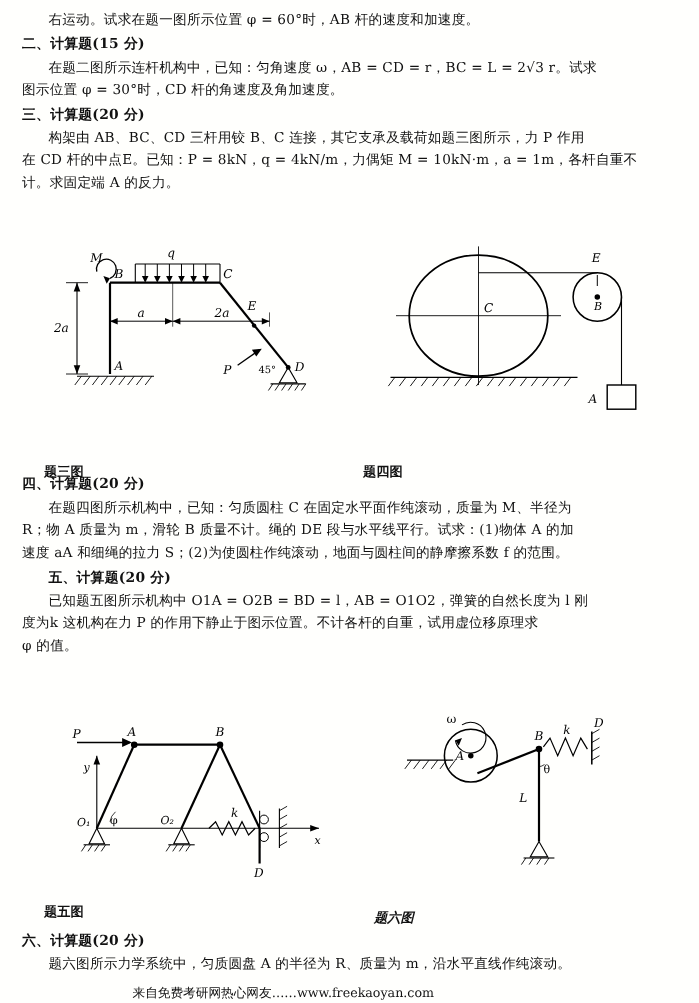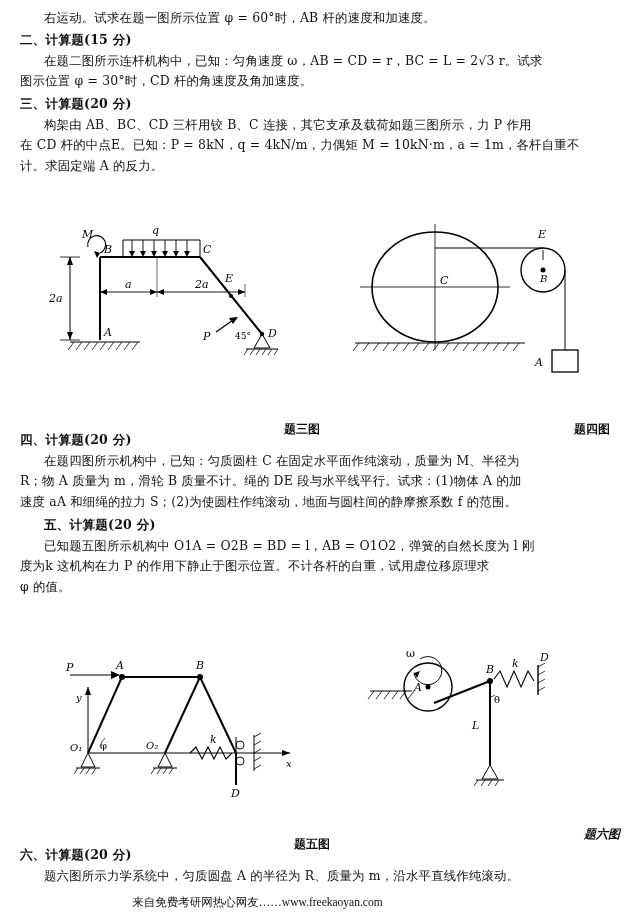--- a/index.html
+++ b/index.html
@@ -19,26 +19,26 @@
   .txt{
     font-size:12.4px;
     line-height:20.5px;
     letter-spacing:0.2px;
   }
   .line{white-space:nowrap;}
   .indent{text-indent:24px;}
   .blk{padding:0 30px 0 20px;}
   .hd{font-size:12.6px;font-weight:bold;}
   .cap{
-    text-align:right;font-size:12px;font-weight:bold;
+    text-align:left;font-size:12px;font-weight:bold;
   }
   svg{display:block;}
   .foot{
     position:absolute;left:0;bottom:2px;width:515px;
-    text-align:center;font-size:11.5px;color:#111;font-family:Liberation Serif, serif;
+    text-align:center;font-size:11.5px;color:#111;
   }
   .footline{
     display:inline-block;
   }
 </style>
 </head>
 <body>
 
 <div class="page">
 
@@ -279,21 +279,21 @@
           <line x1="214" y1="116" x2="221" y2="112"></line>
           <line x1="214" y1="124" x2="221" y2="120"></line>
         </g>
         <circle cx="200" cy="100" r="4" fill="none" stroke="#000" stroke-width="0.9"></circle>
         <circle cx="200" cy="116" r="4" fill="none" stroke="#000" stroke-width="0.9"></circle>
         <line x1="196" y1="92" x2="196" y2="126" stroke="#000" stroke-width="1"></line>
 
         <line x1="196" y1="108" x2="196" y2="140" stroke="#000" stroke-width="2"></line>
         <text x="191" y="152" font-size="11" font-family="DejaVu Serif, serif" font-style="italic">D</text>
       </svg>
-      <div class="cap" style="margin-top:16px;">题五图</div>
+      <div class="cap" style="margin-top:1px;">题五图</div>
     </div>
 
     <div style="position:absolute;left:340px;top:0;width:280px;height:175px;">
       <svg width="280" height="175" viewBox="0 0 280 175">
 
         <circle cx="88" cy="42" r="24" fill="none" stroke="#000" stroke-width="1.4"></circle>
         <circle cx="88" cy="42" r="2.5" fill="#000"></circle>
         <text x="74" y="46" font-size="11" font-family="DejaVu Serif, serif" font-style="italic">A</text>
 
         <path d="M80,14 a14,14 0 1,1 -6,14" fill="none" stroke="#000" stroke-width="1"></path>

